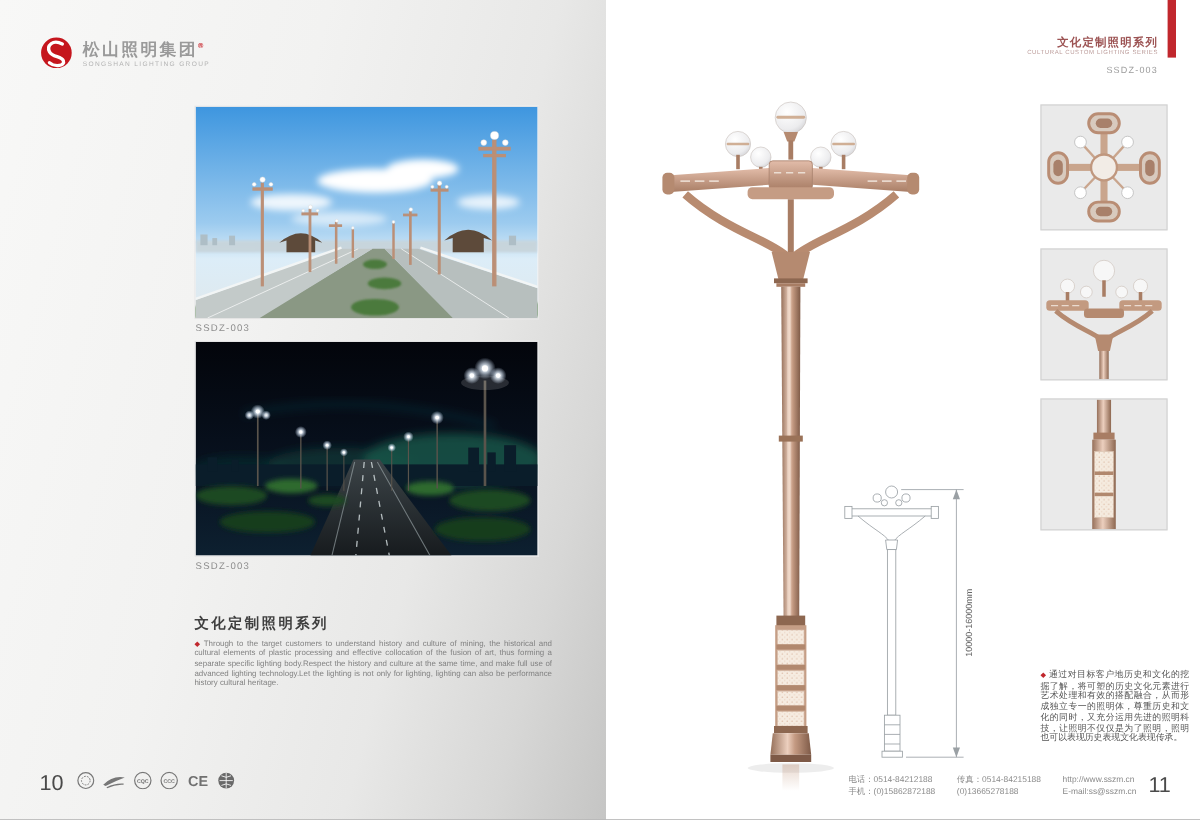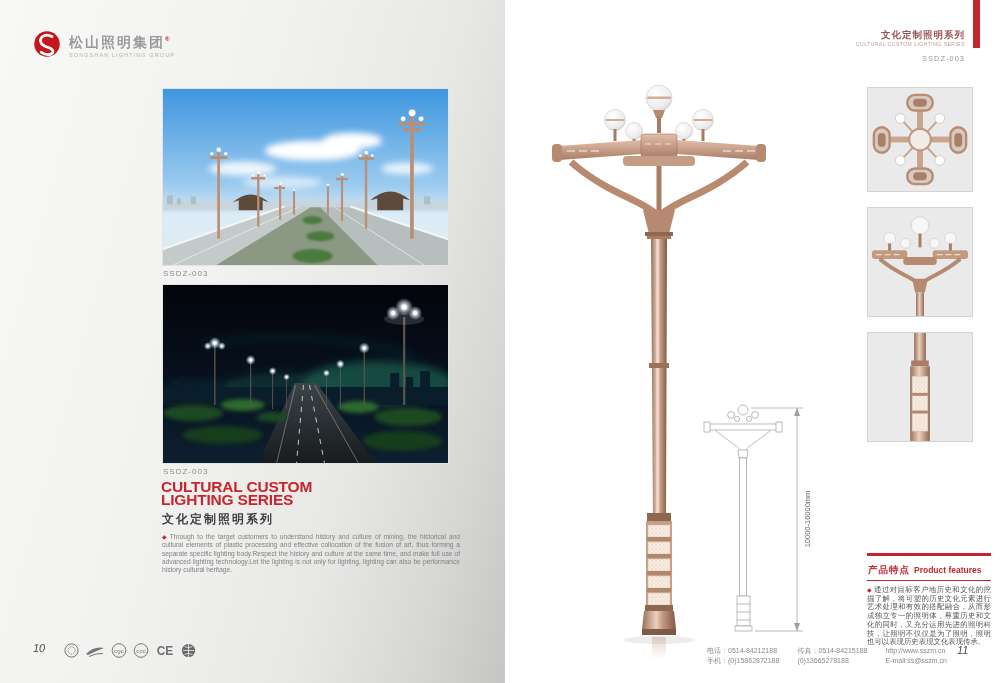--- a/index.html
+++ b/index.html
@@ -19,21 +19,21 @@
   .photo1{top:88px;height:178px;}
   .photo2{top:284px;height:180px;}
   .caption{position:absolute;left:163px;font-size:8px;color:#8d8d8d;letter-spacing:1px;}
   .cap1{top:269px;} .cap2{top:467px;}
   .lp-title{position:absolute;left:161px;top:481px;color:#c9252c;font-size:15.5px;font-weight:bold;
             line-height:12.6px;letter-spacing:-0.2px;}
   .lp-title-cn{position:absolute;left:162px;top:511px;font-size:12px;font-weight:bold;color:#3f3f3f;letter-spacing:2px;}
   .lp-desc{position:absolute;left:162px;top:533px;width:298px;font-size:6.6px;line-height:8.3px;
            color:#828282;text-align:justify;}
   .red-bullet{color:#c1272d;font-size:6px;margin-right:2px;}
-  .pn{font-size:11px;color:#4a4a4a;font-style:italic;}
+  .pn{font-size:18px;color:#4a4a4a;}
   .pn-left{position:absolute;left:33px;top:642px;}
   .certs{position:absolute;left:64px;top:643px;display:flex;align-items:flex-end;gap:6px;}
   .certs svg{display:block;}
   
   .right-page{position:absolute;left:505px;top:0;width:495px;height:683px;background:#fff;}
   .red-bar{position:absolute;left:468px;top:0;width:7px;height:48px;background:#c1272d;}
   .rh-cn{position:absolute;right:35px;top:29px;font-size:9.5px;font-weight:bold;color:#9c5353;
          letter-spacing:1px;white-space:nowrap;}
   .rh-en{position:absolute;right:35px;top:41px;font-size:5px;color:#bb9b99;letter-spacing:.5px;white-space:nowrap;}
   .rh-model{position:absolute;right:35px;top:54px;font-size:7.5px;color:#9b9b9b;letter-spacing:1px;}
@@ -244,24 +244,20 @@
             <circle cx="202" cy="63" r="1.6" fill="#fff"></circle>
           <circle cx="178" cy="79" r="4.4" fill="url(#nglow)"></circle>
             <circle cx="178" cy="79" r="1.2" fill="#fff"></circle>
           <circle cx="164" cy="88" r="3.6" fill="url(#nglow)"></circle>
             <circle cx="164" cy="88" r="1" fill="#fff"></circle>
         </g>
       </svg>
     </div>
     <div class="caption cap2">SSDZ-003</div>
 
-    <div class="lp-title">
-      <div>CULTURAL CUSTOM</div>
-      <div>LIGHTING SERIES</div>
-    </div>
     <div class="lp-title-cn">文化定制照明系列</div>
     <div class="lp-desc"><span class="red-bullet">◆</span><span>Through to the target customers to understand history and culture of mining, the historical and cultural elements of plastic processing and effective collocation of the fusion of art, thus forming a separate specific lighting body.Respect the history and culture at the same time, and make full use of advanced lighting technology.Let the lighting is not only for lighting, lighting can also be performance history cultural heritage.</span></div>
 
     <div class="pn pn-left">10</div>
 
     <div class="certs">
       <svg width="15" height="15" viewBox="0 0 15 15">
         <circle cx="7.5" cy="7.5" r="6.6" fill="none" stroke="#777" stroke-width="1"></circle>
         <circle cx="7.5" cy="7.5" r="3.6" fill="none" stroke="#777" stroke-width=".8" stroke-dasharray="1.5 1"></circle>
       </svg>
@@ -493,23 +489,20 @@
         <rect x="47" y="0" width="12" height="30" fill="url(#t3p)"></rect>
         <rect x="44" y="28" width="18" height="6" fill="#a87d64"></rect>
         <rect x="43" y="34" width="20" height="76" fill="url(#t3p)"></rect>
         <rect x="45" y="44" width="16" height="56" fill="url(#t3s)" stroke="#d9c0ae" stroke-width=".5"></rect>
         <rect x="45" y="61" width="16" height="3" fill="#b1886e"></rect>
         <rect x="45" y="79" width="16" height="3" fill="#b1886e"></rect>
       </svg>
     </div>
 
     <div class="features">
-      <div class="features-hd">
-        <span class="cn">产品特点</span><span class="en">Product features</span>
-      </div>
       <div class="features-bd"><span class="red-bullet">◆</span><span>通过对目标客户地历史和文化的挖掘了解，将可塑的历史文化元素进行艺术处理和有效的搭配融合，从而形成独立专一的照明体，尊重历史和文化的同时，又充分运用先进的照明科技，让照明不仅仅是为了照明，照明也可以表现历史表现文化表现传承。</span></div>
     </div>
 
     <table class="contact">
       <tbody>
           <tr>
         <td><span>电话：</span><span>0514-84212188</span></td>
         <td><span>传真：</span><span>0514-84215188</span></td>
         <td>http://www.sszm.cn</td>
       </tr>

